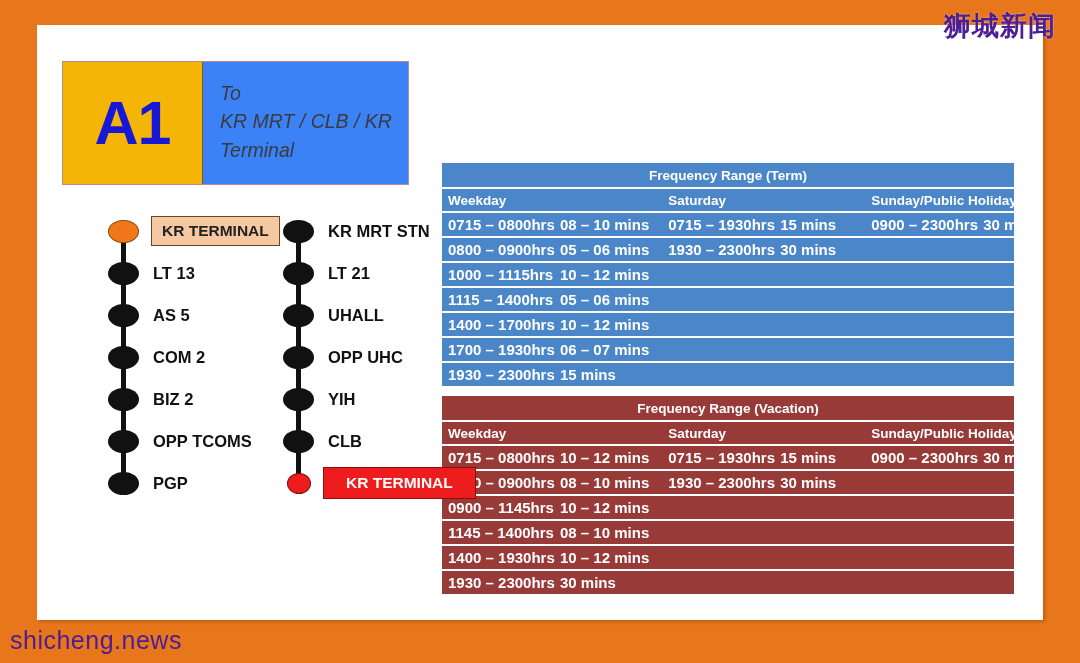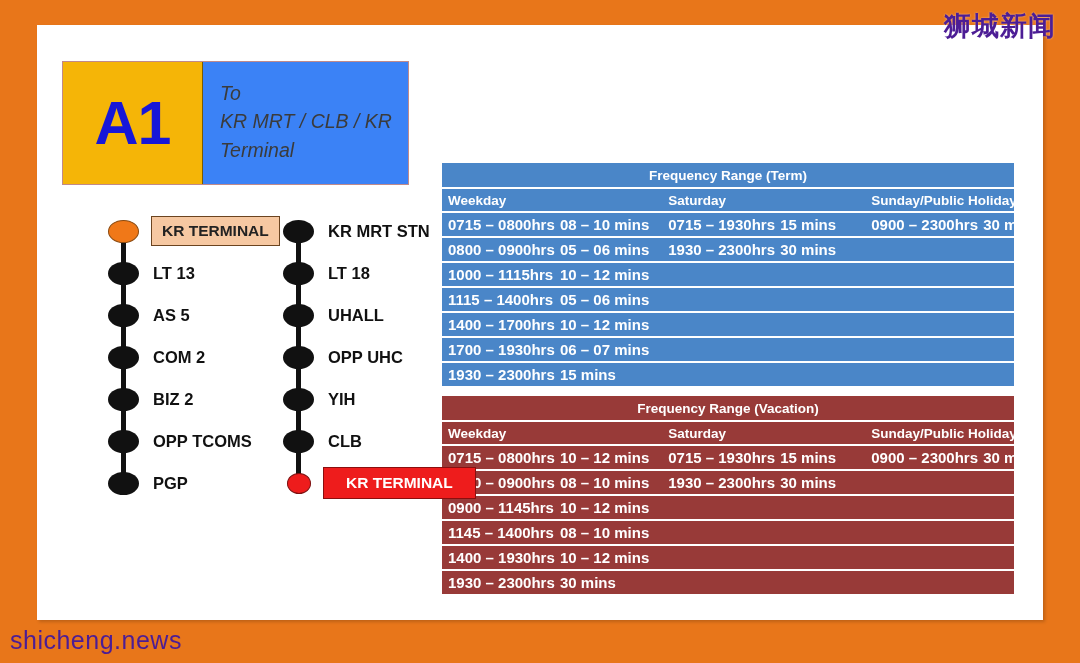--- a/index.html
+++ b/index.html
@@ -280,21 +280,21 @@
       </div>
       <div class="stop-col" id="stop-col-right">
         <div class="stop-line" style="height: 258px;"></div>
         <div id="stops-right">
             <div class="stop-row">
               <div class="stop-dot"></div>
               <div class="stop-name">KR MRT STN</div>
             </div>
             <div class="stop-row">
               <div class="stop-dot"></div>
-              <div class="stop-name">LT 18</div>
+              <div class="stop-name">LT 21</div>
             </div>
             <div class="stop-row">
               <div class="stop-dot"></div>
               <div class="stop-name">UHALL</div>
             </div>
             <div class="stop-row">
               <div class="stop-dot"></div>
               <div class="stop-name">OPP UHC</div>
             </div>
             <div class="stop-row">

